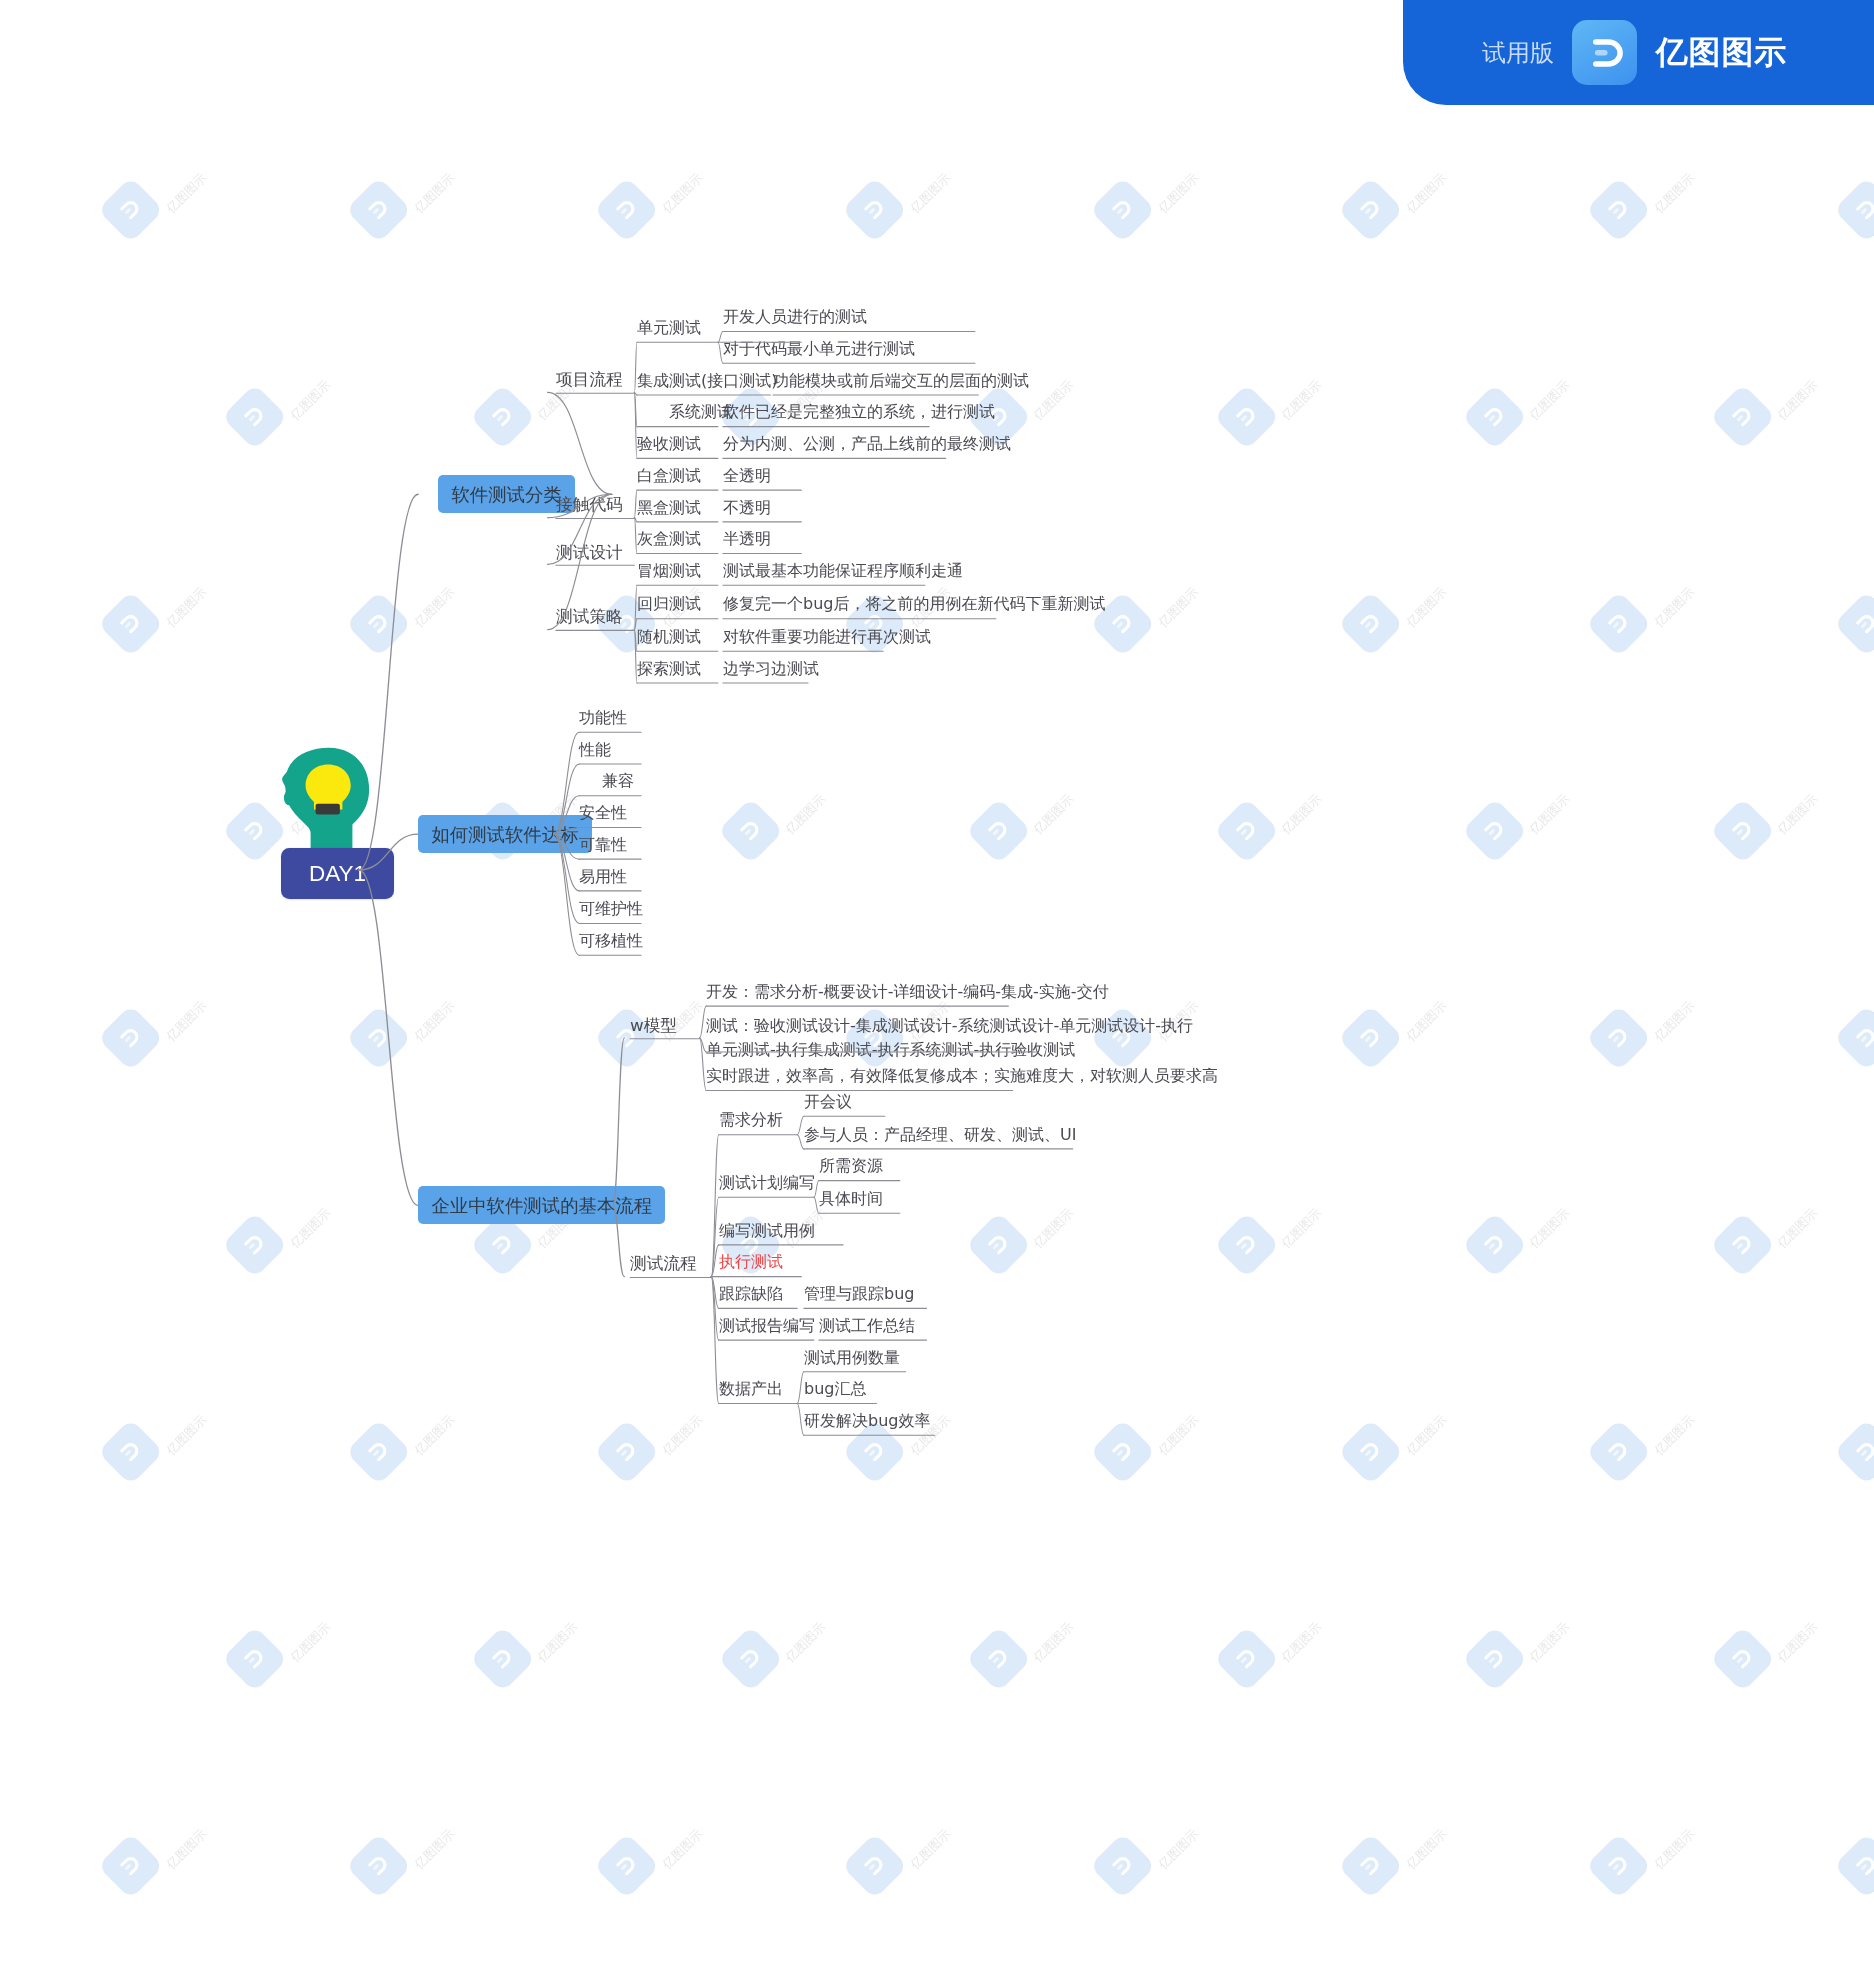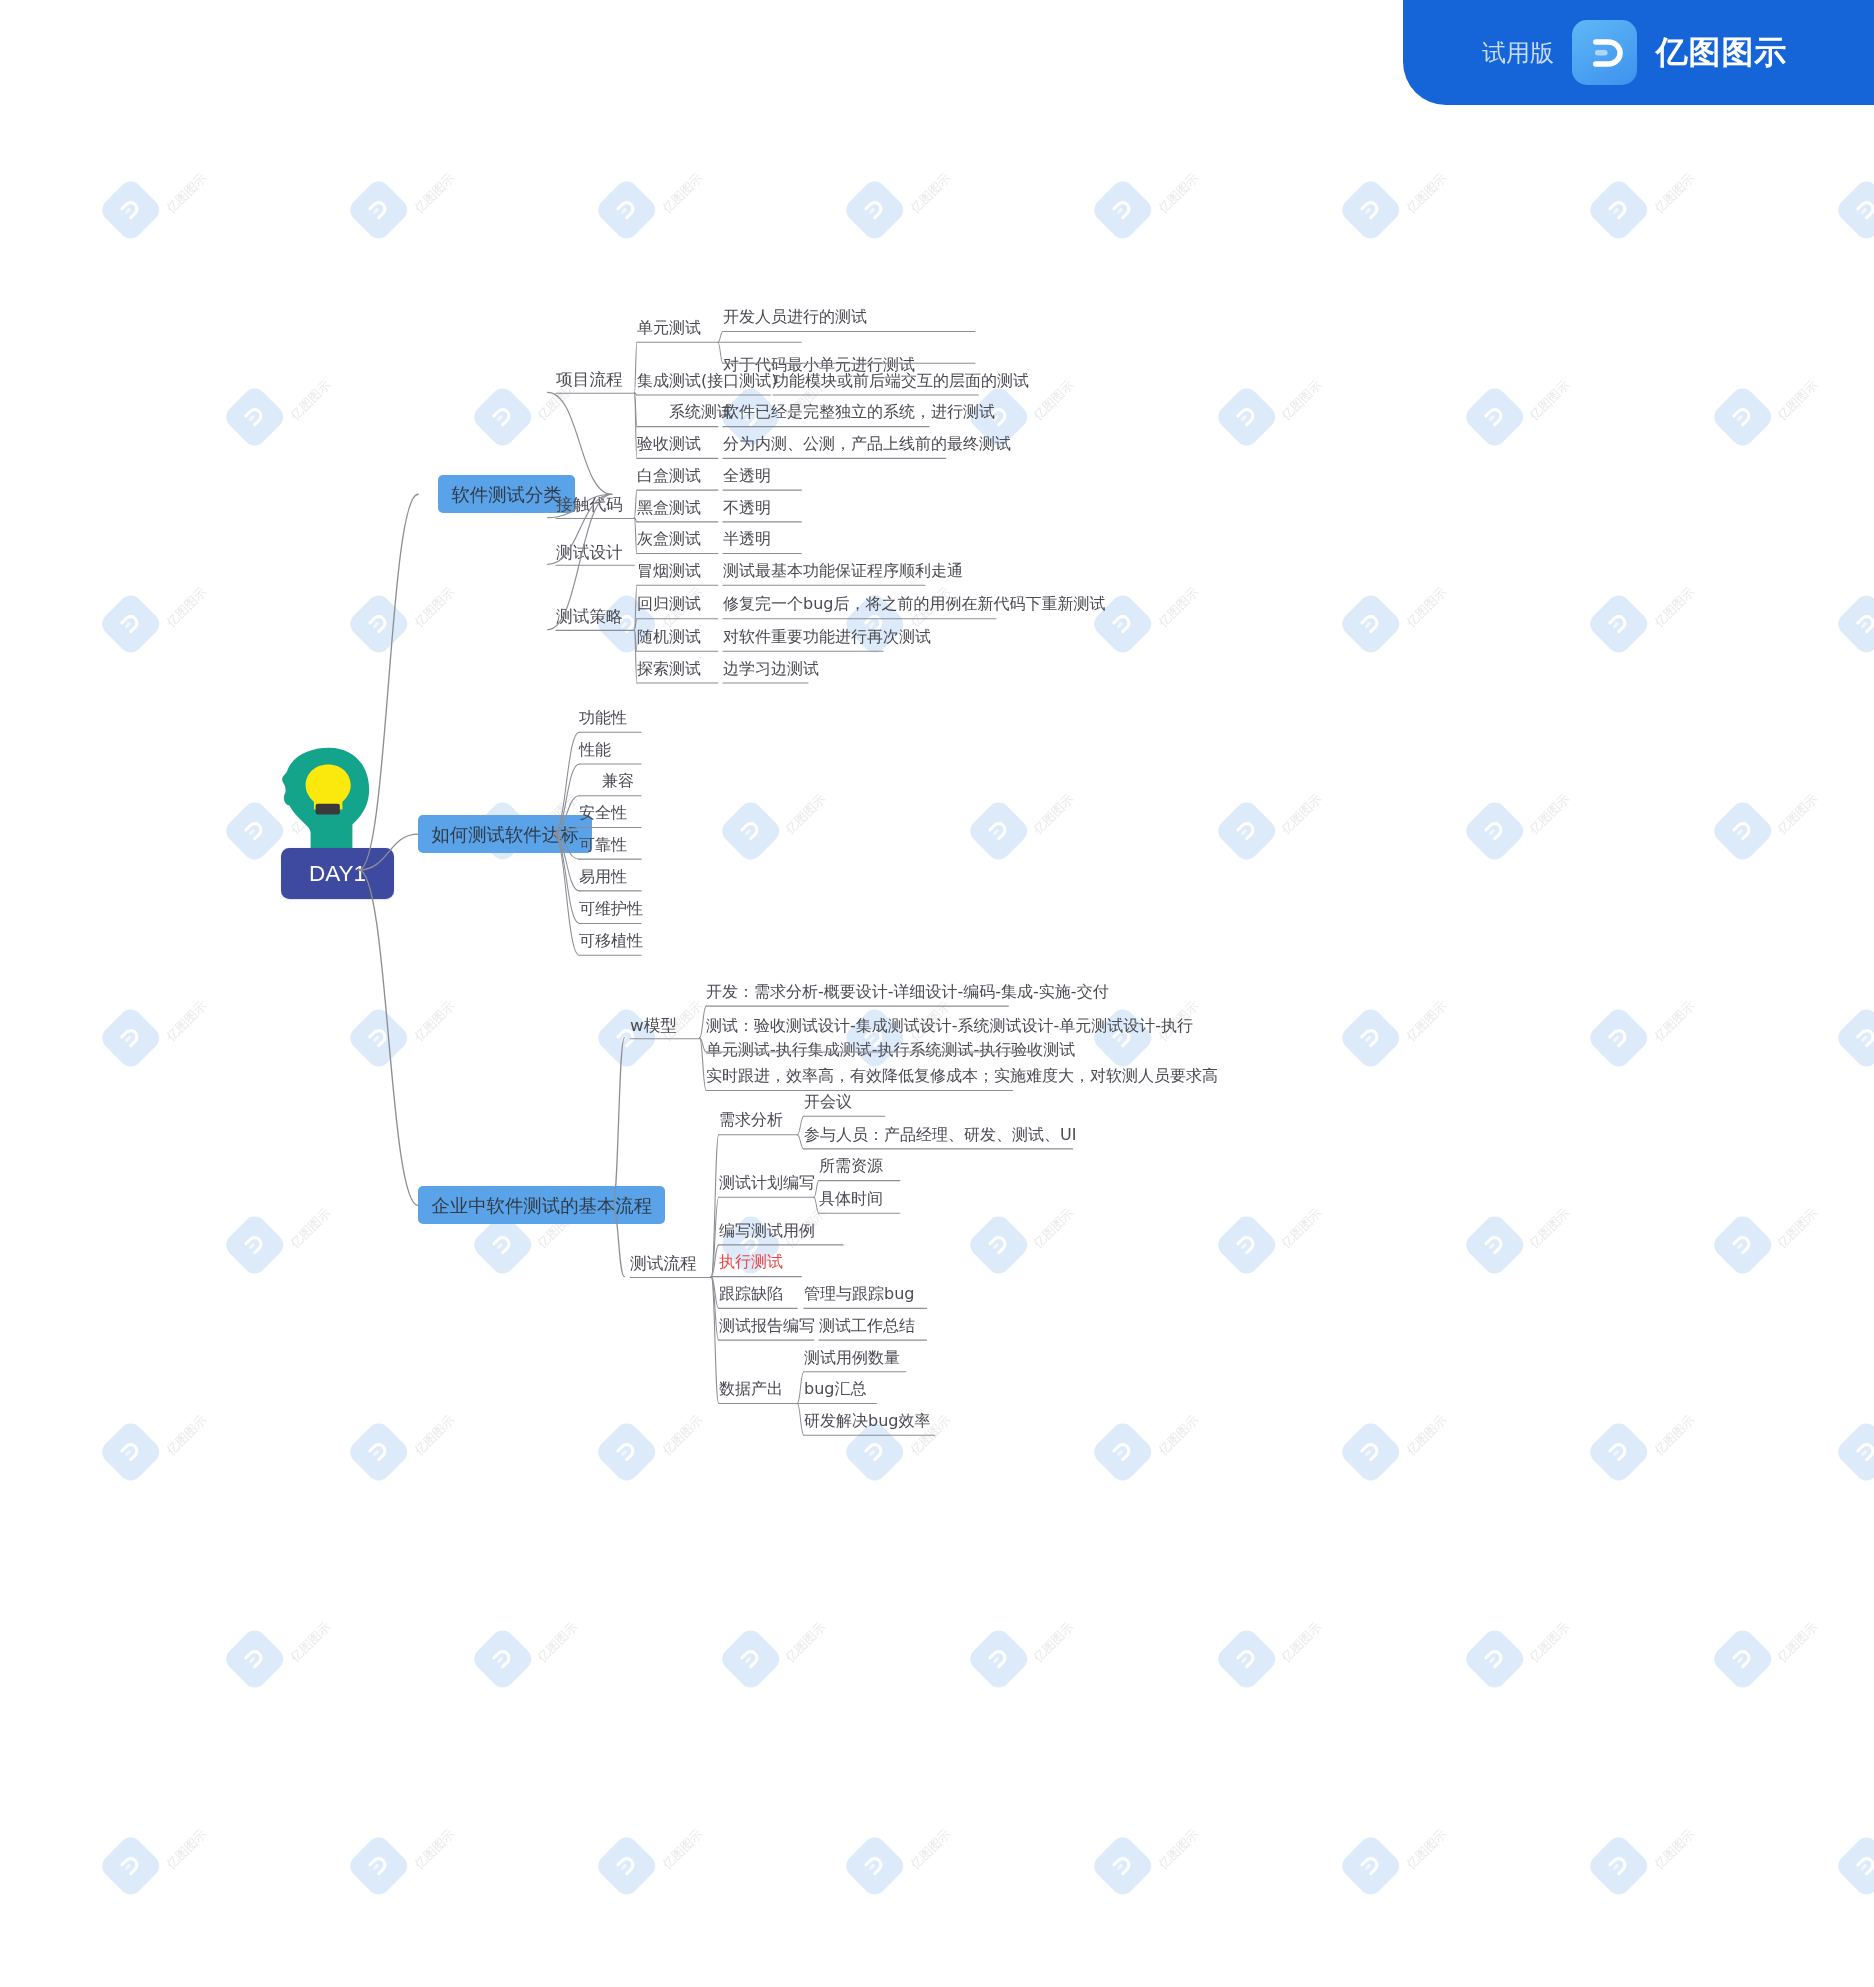--- a/index.html
+++ b/index.html
@@ -761,21 +761,21 @@
       </svg>
     </div>
 
     <div class="node root" style="left:281px;top:808px;margin-top:40px;">DAY1</div>
 
     <div class="node main" style="left:438px;top:475px;">软件测试分类</div>
 
     <div class="node sub" style="left:556px;top:368px;">项目流程</div>
     <div class="node leaf" style="left:637px;top:318px;">单元测试</div>
     <div class="node leaf" style="left:723px;top:307px;">开发人员进行的测试</div>
-    <div class="node leaf" style="left:723px;top:339px;margin-top:16px;">对于代码最小单元进行测试</div>
+    <div class="node leaf" style="left:723px;top:339px;">对于代码最小单元进行测试</div>
     <div class="node leaf" style="left:637px;top:371px;">集成测试(接口测试)</div>
     <div class="node leaf" style="left:773px;top:371px;">功能模块或前后端交互的层面的测试</div>
     <div class="node leaf" style="left:637px;top:402px;margin-left:32px;">系统测试</div>
     <div class="node leaf" style="left:723px;top:402px;">软件已经是完整独立的系统，进行测试</div>
     <div class="node leaf" style="left:637px;top:434px;">验收测试</div>
     <div class="node leaf" style="left:723px;top:434px;">分为内测、公测，产品上线前的最终测试</div>
 
     <div class="node sub" style="left:556px;top:493px;">接触代码</div>
     <div class="node leaf" style="left:637px;top:466px;">白盒测试</div>
     <div class="node leaf" style="left:723px;top:466px;">全透明</div>

